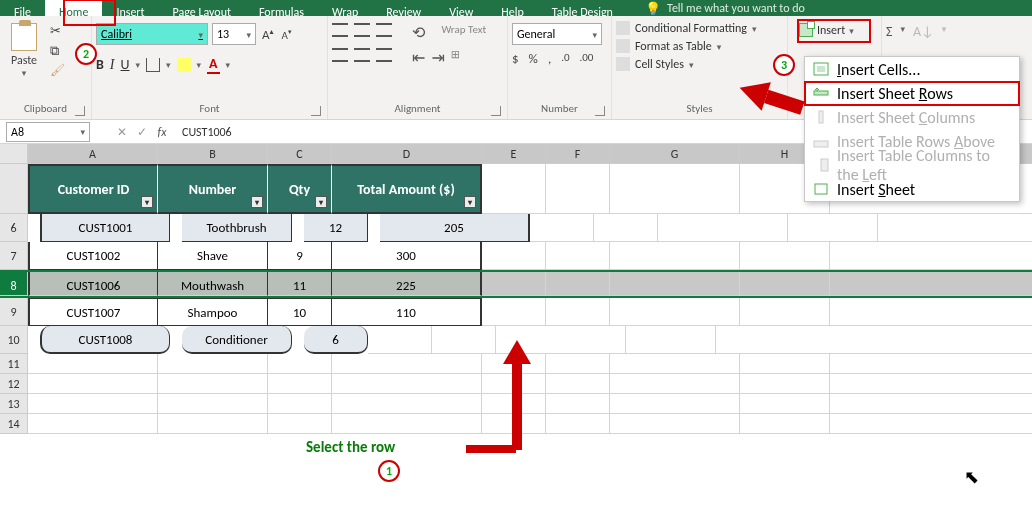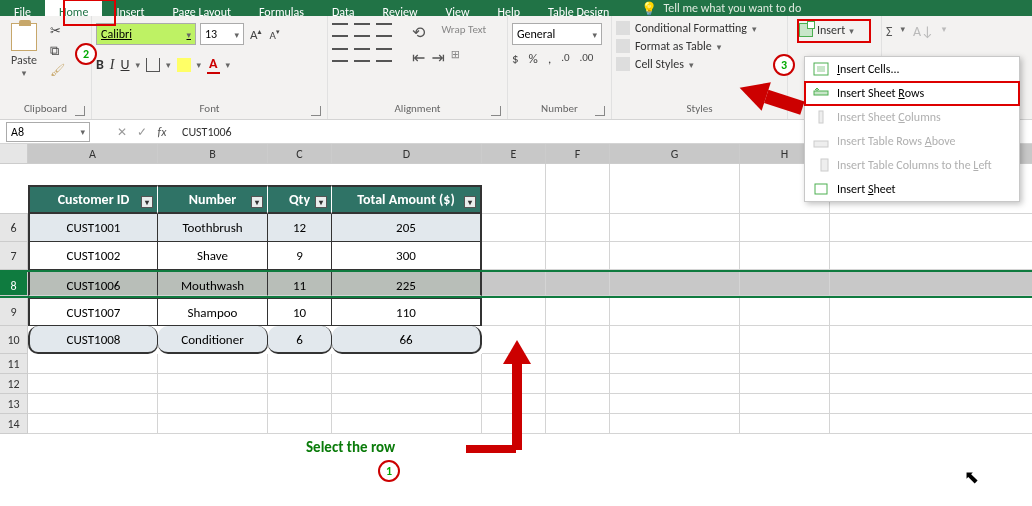--- a/index.html
+++ b/index.html
@@ -25,21 +25,21 @@
 .paste-icon { width: 26px; height: 28px; background: #fff; border: 1px solid #c7a76a; position: relative; margin-bottom: 2px; }
 .paste-icon::before { content:''; position:absolute; top:-4px; left:7px; width:12px; height:6px; background:#c7a76a; border-radius:2px 2px 0 0; }
 .clip-mini { display: flex; flex-direction: column; gap: 4px; padding-top: 4px; font-size: 12px; color: #444; }
 .clip-mini span { width: 18px; height: 16px; display: inline-block; }
 .scissors::before { content: "✂"; font-size:13px; color:#444;}
 .copy::before { content: "⧉"; font-size:13px; color:#444;}
 .brush::before { content: "🖌"; font-size:12px; color:#c7a76a;}
 
 
 .font-row1 { display:flex; gap:4px; align-items:center; }
-.font-name { width: 100px; height: 22px; border:1px solid #ababab; background:#bef264; font-size:12px; padding:2px 4px; display:flex; justify-content:space-between; align-items:center;text-decoration:underline;}
+.font-name { width: 112px; height: 22px; border:1px solid #ababab; background:#5eead4; font-size:12px; padding:2px 4px; display:flex; justify-content:space-between; align-items:center;text-decoration:underline;}
 .font-size { width: 44px; height:22px; border:1px solid #ababab; background:#fff; font-size:12px; padding:2px 4px; display:flex; justify-content:space-between; align-items:center;}
 .chev { font-size:9px; color:#666; }
 .aa-inc, .aa-dec { font-size:13px; color:#444; padding:0 2px;}
 .font-row2 { display:flex; gap:6px; align-items:center; margin-top:6px; font-size:14px; color:#333;}
 .font-row2 .b { font-weight:bold; }
 .font-row2 .i { font-style:italic; font-family:serif;}
 .font-row2 .u { text-decoration:underline; }
 .border-btn { width:14px; height:14px; border:1px solid #555; border-top:none; display:inline-block;}
 .fill-btn { width:14px; height:14px; background:#ffff66; display:inline-block;}
 .color-btn { color:#c00; font-weight:bold; border-bottom:2px solid #c00; display:inline-block; padding:0 2px;}
@@ -90,36 +90,36 @@
 .grid-area { position:relative; }
 .col-headers { display:flex; height:20px; background:#e6e6e6; border-bottom:1px solid #ccc; font-size:12px; color:#333;}
 .corner { width:28px; border-right:1px solid #ccc; background:#e6e6e6;}
 .ch { border-right:1px solid #ccc; text-align:center; line-height:20px;}
 .ch.sel { background:#c8c8c8; font-weight:500;}
 .rows { }
 .r { display:flex; height:28px;}
 .rh { width:28px; background:#e6e6e6; border-right:1px solid #ccc; border-bottom:1px solid #ccc; text-align:center; font-size:12px; line-height:28px; color:#333;}
 .rh.sel { background:#0f7b3f; color:#fff;}
 .cell { border-right:1px solid #d4d4d4; border-bottom:1px solid #d4d4d4; text-align:center; font-size:13px; line-height:28px;}
-.hdr-row { height:50px;align-items:flex-end;}
+.hdr-row { height:50px;}
 .hdr-row .rh { line-height:50px;}
 .hdr-cell { background:#2f7366; color:#fff; font-weight:bold; border-right:1px solid #fff; border-bottom:2px solid #333; display:flex; align-items:center; justify-content:center; position:relative; font-size:14px; padding:4px 2px;}
 .hdr-cell .dd { position:absolute; right:4px; bottom:4px; width:12px; height:12px; background:#e9edec; border:1px solid #555; display:flex; align-items:center; justify-content:center; font-size:8px; color:#333;}
-.banded { background:#e2e8ed;}
+.banded { background:#e2e8ed;margin-left:12px;}
 .table-border-r { border-right:2px solid #333;}
 .table-border-l { border-left:2px solid #333;}
 .table-border-b { border-bottom:2px solid #333;border-radius:10px;}
 .table-border-t { border-top:2px solid #333;}
 .sel-row .cell { background:#b8beb8;}
 .sel-row .cell.out-table { background:#c8c8c8;}
 .sel-row-border-top { border-top:2px solid #0f7b3f;}
 .sel-row-border-bot { border-bottom:2px solid #0f7b3f;}
 
 
-.dropdown { position:absolute; left:804px; top:56px; width:216px; background:#fff; border:1px solid #c8c8c8; box-shadow:2px 2px 6px rgba(0,0,0,.25); z-index:70; font-size:12px;}
+.dropdown { position:absolute; left:804px; top:56px; width:216px; background:#fff; border:1px solid #c8c8c8; box-shadow:2px 2px 6px rgba(0,0,0,.25); z-index:70; font-size:16px;}
 .dd-item { display:flex; align-items:center; gap:8px; height:24px; padding:0 8px;}
 .dd-item.disabled { color:#b0b0b0;}
 .dd-item .dd-ico { width:16px; height:14px; display:flex; align-items:center;}
 .dd-ico svg { width:16px; height:14px;}
 .dd-highlight { position:absolute; left:804px; top:81px; width:216px; height:25px; border:2px solid #d00; z-index:72; pointer-events:none;}
 .mne { text-decoration: underline; }
 
 
 .cA { width:130px;} .cB{width:110px;} .cC{width:64px;} .cD{width:150px;}
 .cE{width:64px;} .cF{width:64px;} .cG{width:130px;} .cH{width:90px;}
@@ -131,21 +131,21 @@
 </style>
 </head>
 <body>
 
 <div class="tabs">
   <div class="tab">File</div>
   <div class="tab active">Home</div>
   <div class="tab">Insert</div>
   <div class="tab">Page Layout</div>
   <div class="tab">Formulas</div>
-  <div class="tab">Data</div>
+  <div class="tab">Wrap</div>
   <div class="tab">Review</div>
   <div class="tab">View</div>
   <div class="tab">Help</div>
   <div class="tab">Table Design</div>
   <div class="tell-me">
       <span class="bulb">💡</span>
       <span>Tell me what you want to do</span>
     </div>
 </div>
 <div class="tab-home-box"></div>
@@ -445,21 +445,20 @@
         <div class="cell cF"></div>
         <div class="cell cG"></div>
         <div class="cell cH"></div>
         <div class="cell rest"></div>
     </div>
     <div class="r">
       <div class="rh">10</div>
       <div class="cell cA banded table-border-l table-border-b" style="border-right:1px solid #333">CUST1008</div>
       <div class="cell cB banded table-border-b" style="border-right:1px solid #333">Conditioner</div>
       <div class="cell cC banded table-border-b" style="border-right:1px solid #333">6</div>
-      <div class="cell cD banded table-border-r table-border-b">66</div>
       <div class="cell cE"></div>
         <div class="cell cF"></div>
         <div class="cell cG"></div>
         <div class="cell cH"></div>
         <div class="cell rest"></div>
     </div>
 
     <div class="r" style="height:20px">
         <div class="rh" style="line-height:20px">11</div>
         <div class="cell cA"></div>

